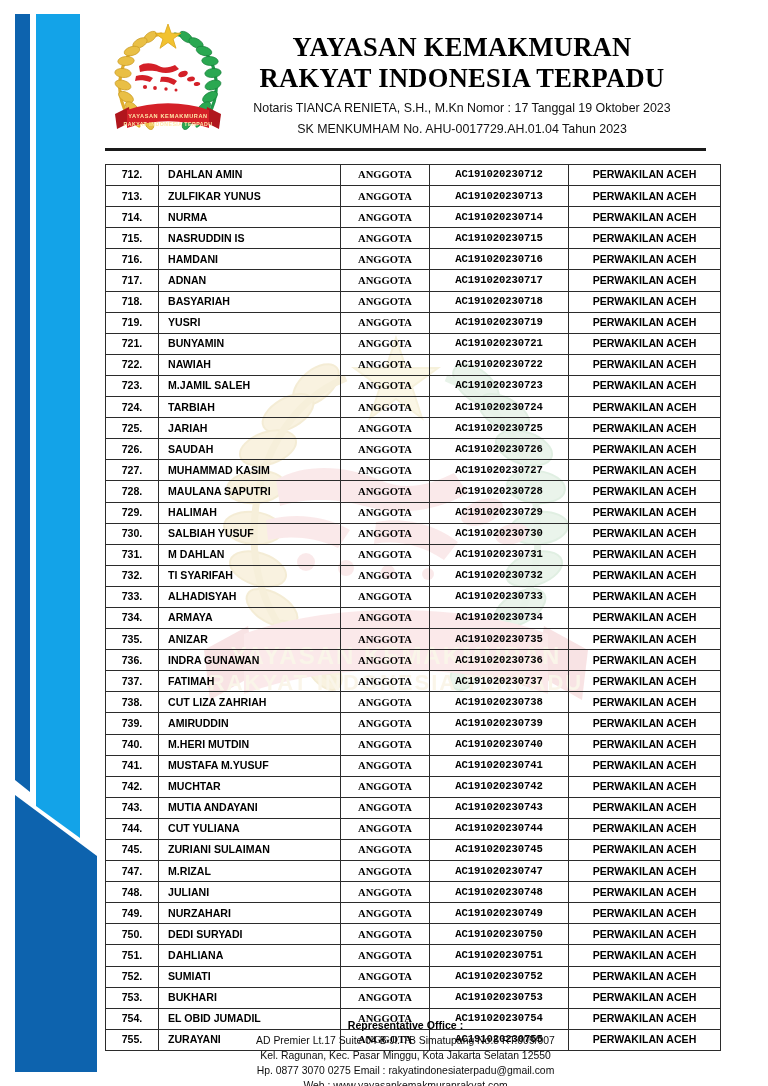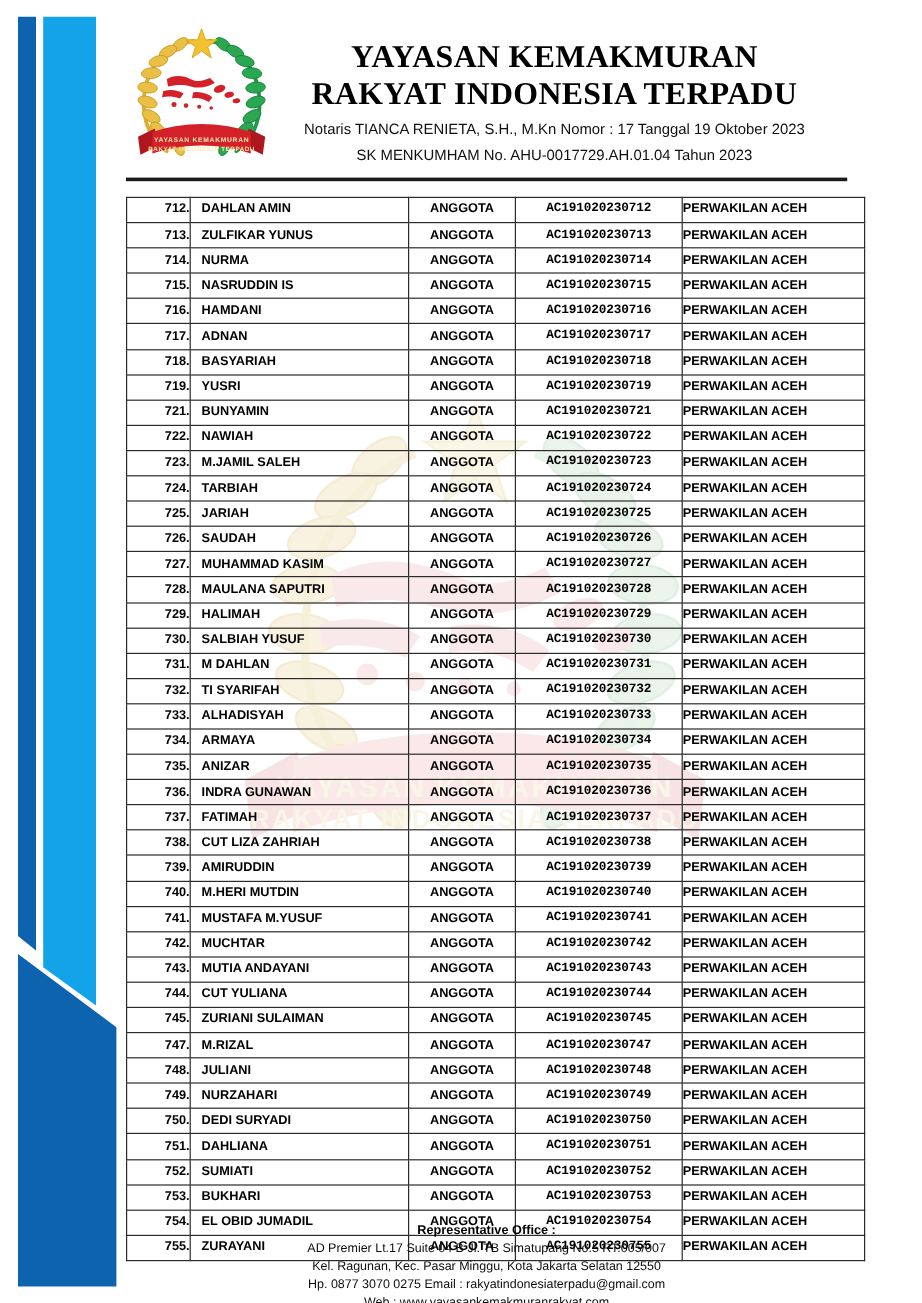--- a/index.html
+++ b/index.html
@@ -112,25 +112,25 @@
     border: 1.1px solid #2b2b2b;
     height: 20.1px;
     padding: 0 0 0 0;
     font-size: 10.6px;
     font-weight: bold;
     color: #000000;
     vertical-align: middle;
     background: transparent;
     line-height: 1.05;
   }
-  .c-no    { width: 52px;  text-align: right; }
+  .c-no    { width: 52px;  text-align: center; }
   .c-name  { width: 172px; text-align: left; padding-left: 9px !important; }
-  .c-role  { width: 88px;  text-align: center; }
+  .c-role  { width: 88px;  text-align: center; font-family: Liberation Serif, serif; }
   .c-id    { width: 138px; text-align: center; color: #1b3a6b; font-size: 11.4px; letter-spacing: -0.1px; font-family: Liberation Mono, monospace; }
-  .c-rep   { width: 151px; font-size: 10.8px; }
+  .c-rep   { width: 151px; text-align: center; font-size: 10.8px; }
 
   
   .footer {
     position: absolute;
     left: 105px;
     top: 1018px;
     width: 601px;
     text-align: center;
     z-index: 2;
   }

